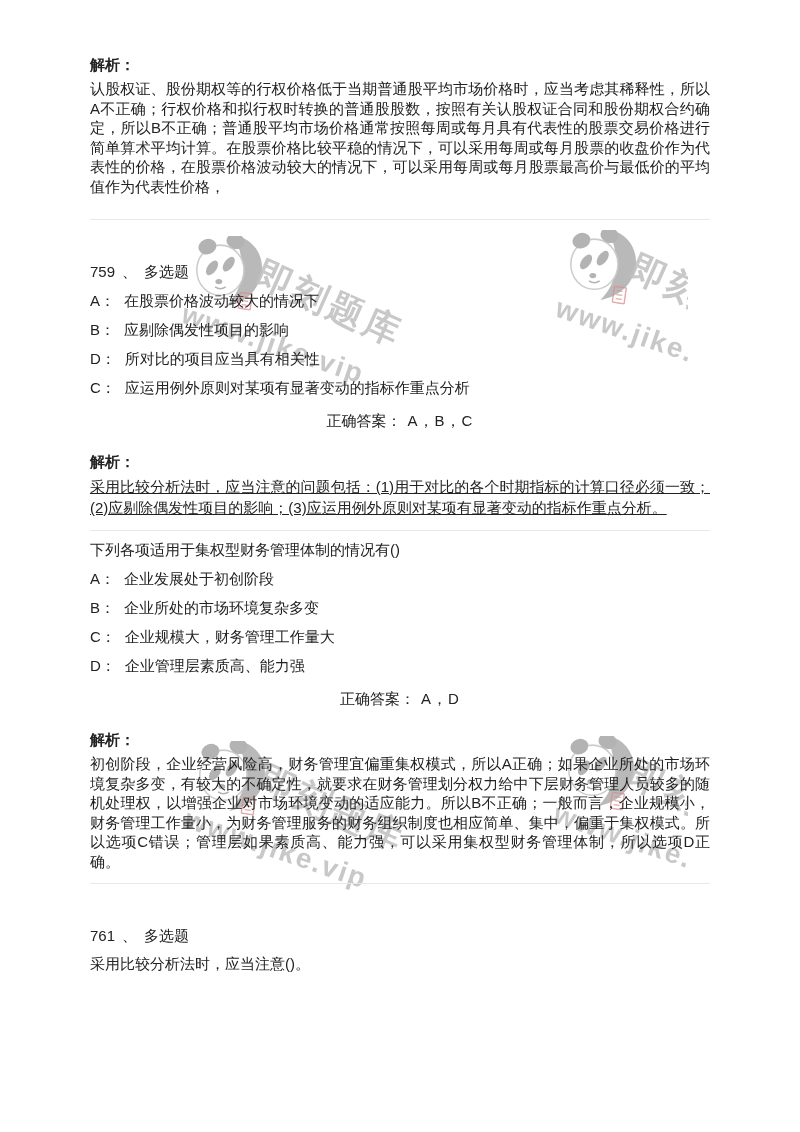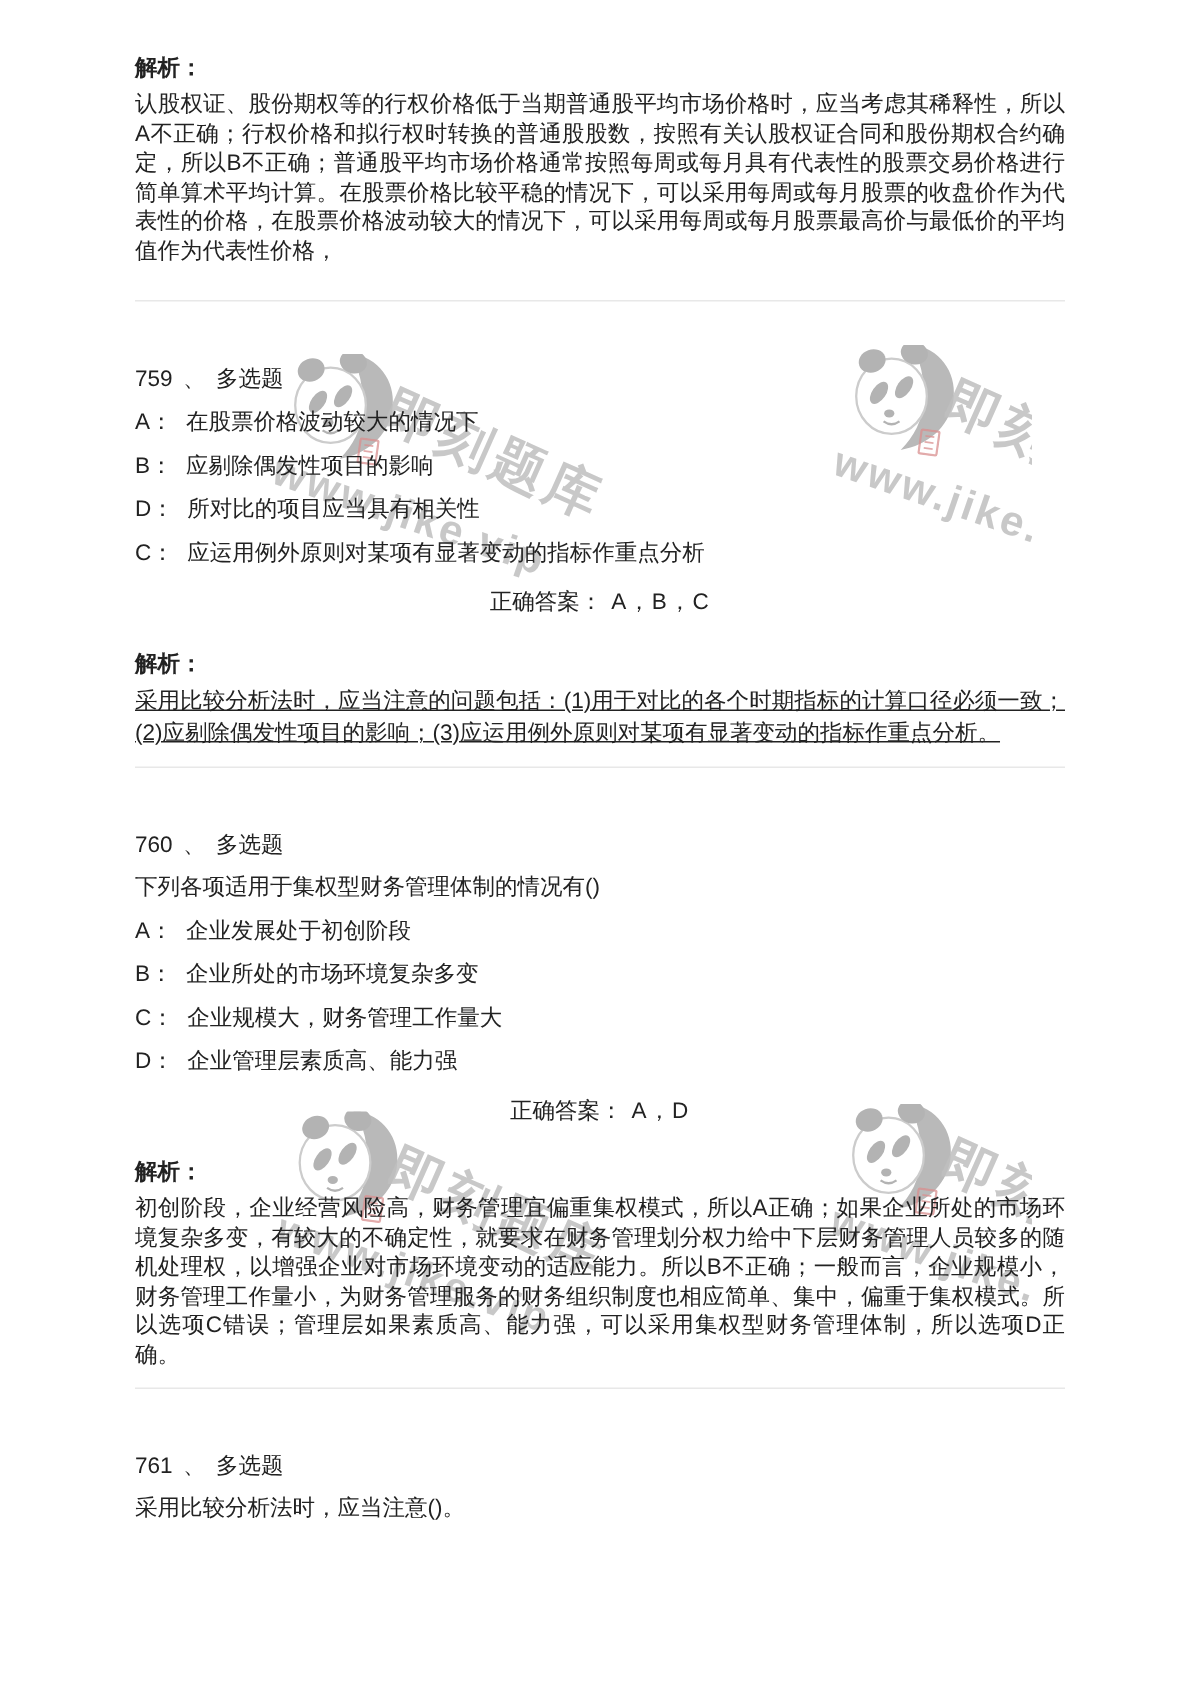--- a/index.html
+++ b/index.html
@@ -24,21 +24,21 @@
     position:absolute;left:0;top:62px;white-space:nowrap;
     font-size:28px;font-weight:600;letter-spacing:2px;color:#c3c3c3;
     transform:rotate(19deg);transform-origin:left top;opacity:.9;
   }
   .wm-1{left:188px;top:236px;}
   .wm-2{left:562px;top:230px;}
   .wm-3{left:191px;top:741px;}
   .wm-4{left:560px;top:736px;}
 
   
-  .content{position:relative;z-index:1;padding:36px 90px 0 90px;font-size:15px;}
+  .content{position:relative;z-index:1;padding:55px 90px 0 90px;font-size:15px;}
   .exp-label{font-weight:bold;line-height:19px;}
   .exp-text{margin:5px 0 0 0;line-height:19.5px;text-align:justify;}
   .divider{border:none;border-top:1px solid #e8e8e8;margin:23px 0 0 0;height:0;}
   .divider.mid{margin-top:12px;}
   .q-head{margin-top:42px;line-height:19px;}
   .q-sep{margin:0 7px;}
   .q-stem{margin:9px 0 0 0;line-height:19px;}
   .q-option{margin-top:10px;line-height:19px;}
   .opt-key{display:inline-block;min-width:24px;margin-right:9px;}
   .q-answer{margin-top:14px;line-height:19px;text-align:center;}
@@ -170,23 +170,20 @@
       <div class="q-answer">
         <span>正确答案：</span><span class="ans-val">A，B，C</span>
       </div>
       <div class="exp-block-label">解析：</div>
       <p class="exp-text" style="line-height:21px;text-decoration:underline;">采用比较分析法时，应当注意的问题包括：(1)用于对比的各个时期指标的计算口径必须一致；(2)应剔除偶发性项目的影响；(3)应运用例外原则对某项有显著变动的指标作重点分析。</p>
     </section>
 
     <hr class="divider mid">
 
     <section>
-      <div class="q-head">
-        <span>760</span><span class="q-sep">、</span><span>多选题</span>
-      </div>
       <p class="q-stem">下列各项适用于集权型财务管理体制的情况有()</p>
       <div class="q-option">
         <span class="opt-key">A：</span><span>企业发展处于初创阶段</span>
       </div>
       <div class="q-option">
         <span class="opt-key">B：</span><span>企业所处的市场环境复杂多变</span>
       </div>
       <div class="q-option">
         <span class="opt-key">C：</span><span>企业规模大，财务管理工作量大</span>
       </div>

